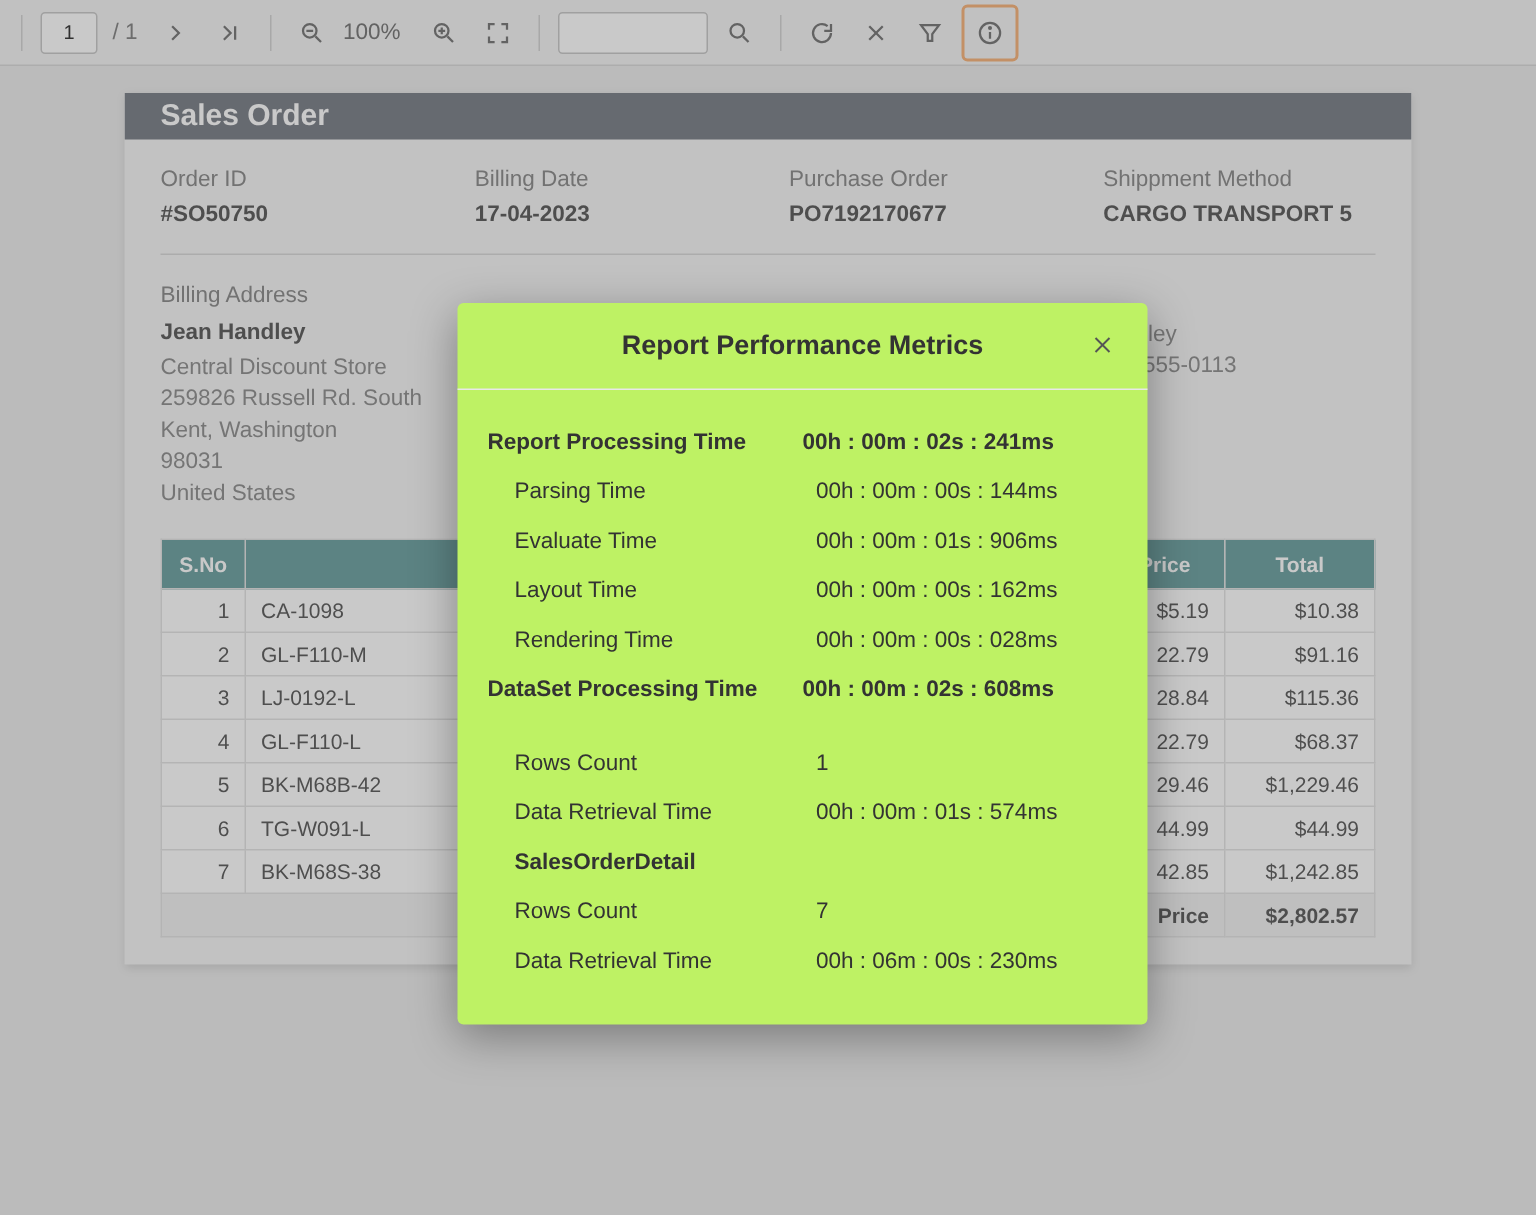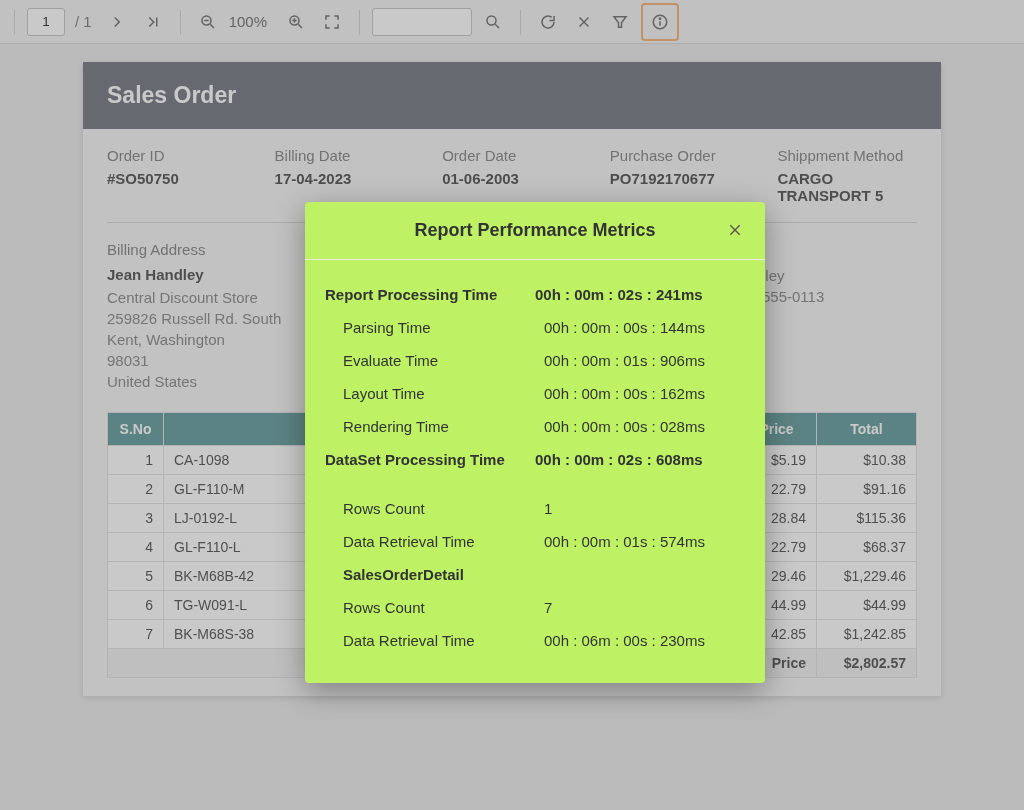--- a/index.html
+++ b/index.html
@@ -79,22 +79,22 @@
     .report {
       background: #f3f3f3;
       box-shadow: 0 2px 6px rgba(0,0,0,0.15);
       width: 858px;
       margin: 0 auto;
       overflow: hidden;
     }
     .report-header {
       background: #5b616b;
       color: #fff;
-      padding: 20px 24px;
-      font-size: 23px;
+      padding: 4px 24px;
+      font-size: 20px;
       font-weight: 600;
     }
     .report-body { padding: 18px 24px; color: #333; }
     .info-row {
       display: flex;
       gap: 28px;
       padding-bottom: 18px;
       border-bottom: 1px solid #cfcfcf;
       margin-bottom: 18px;
     }
@@ -273,24 +273,20 @@
       <div class="info-row">
         <div class="info-block">
           <div class="info-label">Order ID</div>
           <div class="info-value">#SO50750</div>
         </div>
         <div class="info-block">
           <div class="info-label">Billing Date</div>
           <div class="info-value">17-04-2023</div>
         </div>
         <div class="info-block">
-          <div class="info-label">Order Date</div>
-          <div class="info-value">01-06-2003</div>
-        </div>
-        <div class="info-block">
           <div class="info-label">Purchase Order</div>
           <div class="info-value">PO7192170677</div>
         </div>
         <div class="info-block">
           <div class="info-label">Shippment Method</div>
           <div class="info-value">CARGO TRANSPORT 5</div>
         </div>
       </div>
 
       <div class="addr-row">

